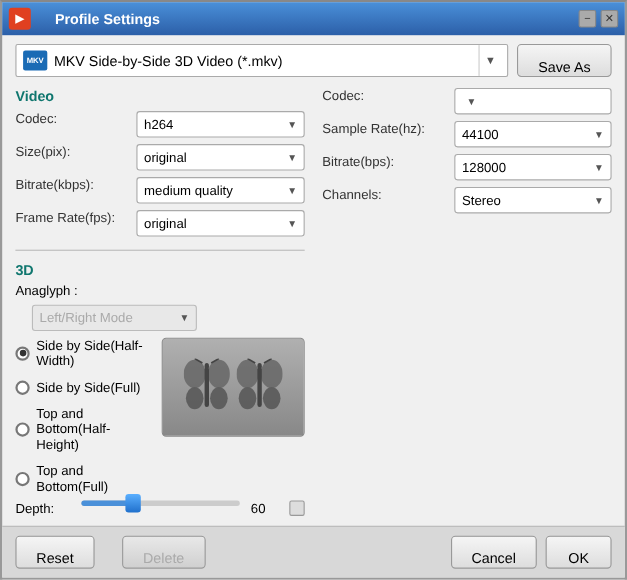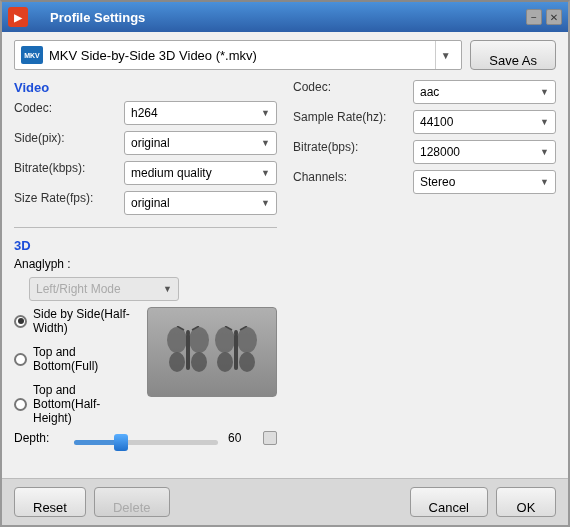--- a/index.html
+++ b/index.html
@@ -149,21 +149,21 @@
     .col-left, .col-right {
       flex: 1;
       display: flex;
       flex-direction: column;
     }
 
     .section-label {
       font-size: 13px;
       font-weight: bold;
       margin-bottom: 6px;
-      color: #1d4ed8;
+      color: #0f766e;
     }
 
     .field-row {
       display: flex;
       margin-bottom: 6px;
     }
 
     .field-label {
       width: 110px;
       font-size: 12px;
@@ -308,21 +308,21 @@
       flex-shrink: 0;
     }
 
     .butterfly-svg {
       width: 42px;
       height: 52px;
     }
 
     .depth-row {
       display: flex;
-      align-items: flex-end;
+      align-items: flex-start;
       gap: 10px;
       margin-top: 6px;
     }
 
     .depth-label {
       font-size: 12px;
       width: 50px;
     }
 
     .slider-track {
@@ -393,20 +393,21 @@
     }
 
     .btn-normal {
       background: linear-gradient(to bottom, #f5f5f5, #ddd);
     }
 
     .btn-disabled {
       background: linear-gradient(to bottom, #e8e8e8, #d0d0d0);
       color: #aaa;
       cursor: default;
+      margin-left: 17px;
     }
 
     .btn-ok {
       background: linear-gradient(to bottom, #f5f5f5, #ddd);
       min-width: 60px;
     }
 
     .btn-cancel {
       background: linear-gradient(to bottom, #f5f5f5, #ddd);
       min-width: 70px;
@@ -451,37 +452,37 @@
 
         <div class="field-row">
           <span class="field-label">Codec:</span>
           <div class="select-box">
             <span class="select-box-inner">h264</span>
             <span class="select-box-arrow">▼</span>
           </div>
         </div>
 
         <div class="field-row">
-          <span class="field-label">Side(pix):</span>
+          <span class="field-label">Size(pix):</span>
           <div class="select-box">
             <span class="select-box-inner">original</span>
             <span class="select-box-arrow">▼</span>
           </div>
         </div>
 
         <div class="field-row">
           <span class="field-label">Bitrate(kbps):</span>
           <div class="select-box">
             <span class="select-box-inner">medium quality</span>
             <span class="select-box-arrow">▼</span>
           </div>
         </div>
 
         <div class="field-row">
-          <span class="field-label">Size Rate(fps):</span>
+          <span class="field-label">Frame Rate(fps):</span>
           <div class="select-box">
             <span class="select-box-inner">original</span>
             <span class="select-box-arrow">▼</span>
           </div>
         </div>
 
         <hr class="divider-line">
 
         <div class="section-3d">
           <div class="section-label">3D</div>
@@ -499,25 +500,29 @@
 
           <div class="mode-options-preview">
             <div class="mode-options">
 
             <div class="radio-option">
                   <div class="radio-circle selected"></div>
                   <span>Side by Side(Half-Width)</span>
                 </div>
                 <div class="radio-option">
                   <div class="radio-circle"></div>
-                  <span>Top and Bottom(Full)</span>
+                  <span>Side by Side(Full)</span>
                 </div>
                 <div class="radio-option">
                   <div class="radio-circle"></div>
                   <span>Top and Bottom(Half-Height)</span>
+                </div>
+                <div class="radio-option">
+                  <div class="radio-circle"></div>
+                  <span>Top and Bottom(Full)</span>
                 </div>
               </div>
 
             <div class="preview-box">
               <svg class="butterfly-svg" viewBox="0 0 42 52">
                 <ellipse cx="10" cy="14" rx="10" ry="13" fill="#666" opacity="0.85"></ellipse>
                 <ellipse cx="10" cy="36" rx="8" ry="10" fill="#555" opacity="0.85"></ellipse>
                 <ellipse cx="32" cy="14" rx="10" ry="13" fill="#666" opacity="0.85"></ellipse>
                 <ellipse cx="32" cy="36" rx="8" ry="10" fill="#555" opacity="0.85"></ellipse>
                 <rect x="19" y="8" width="4" height="36" rx="2" fill="#444"></rect>
@@ -550,21 +555,20 @@
             </div>
           </div>
         </div>
       </div>
 
       <div class="col-right">
 
         <div class="field-row">
           <span class="field-label-right">Codec:</span>
           <div class="select-box">
-            <span class="select-box-inner">aac</span>
             <span class="select-box-arrow">▼</span>
           </div>
         </div>
 
         <div class="field-row">
           <span class="field-label-right">Sample Rate(hz):</span>
           <div class="select-box">
             <span class="select-box-inner">44100</span>
             <span class="select-box-arrow">▼</span>
           </div>

